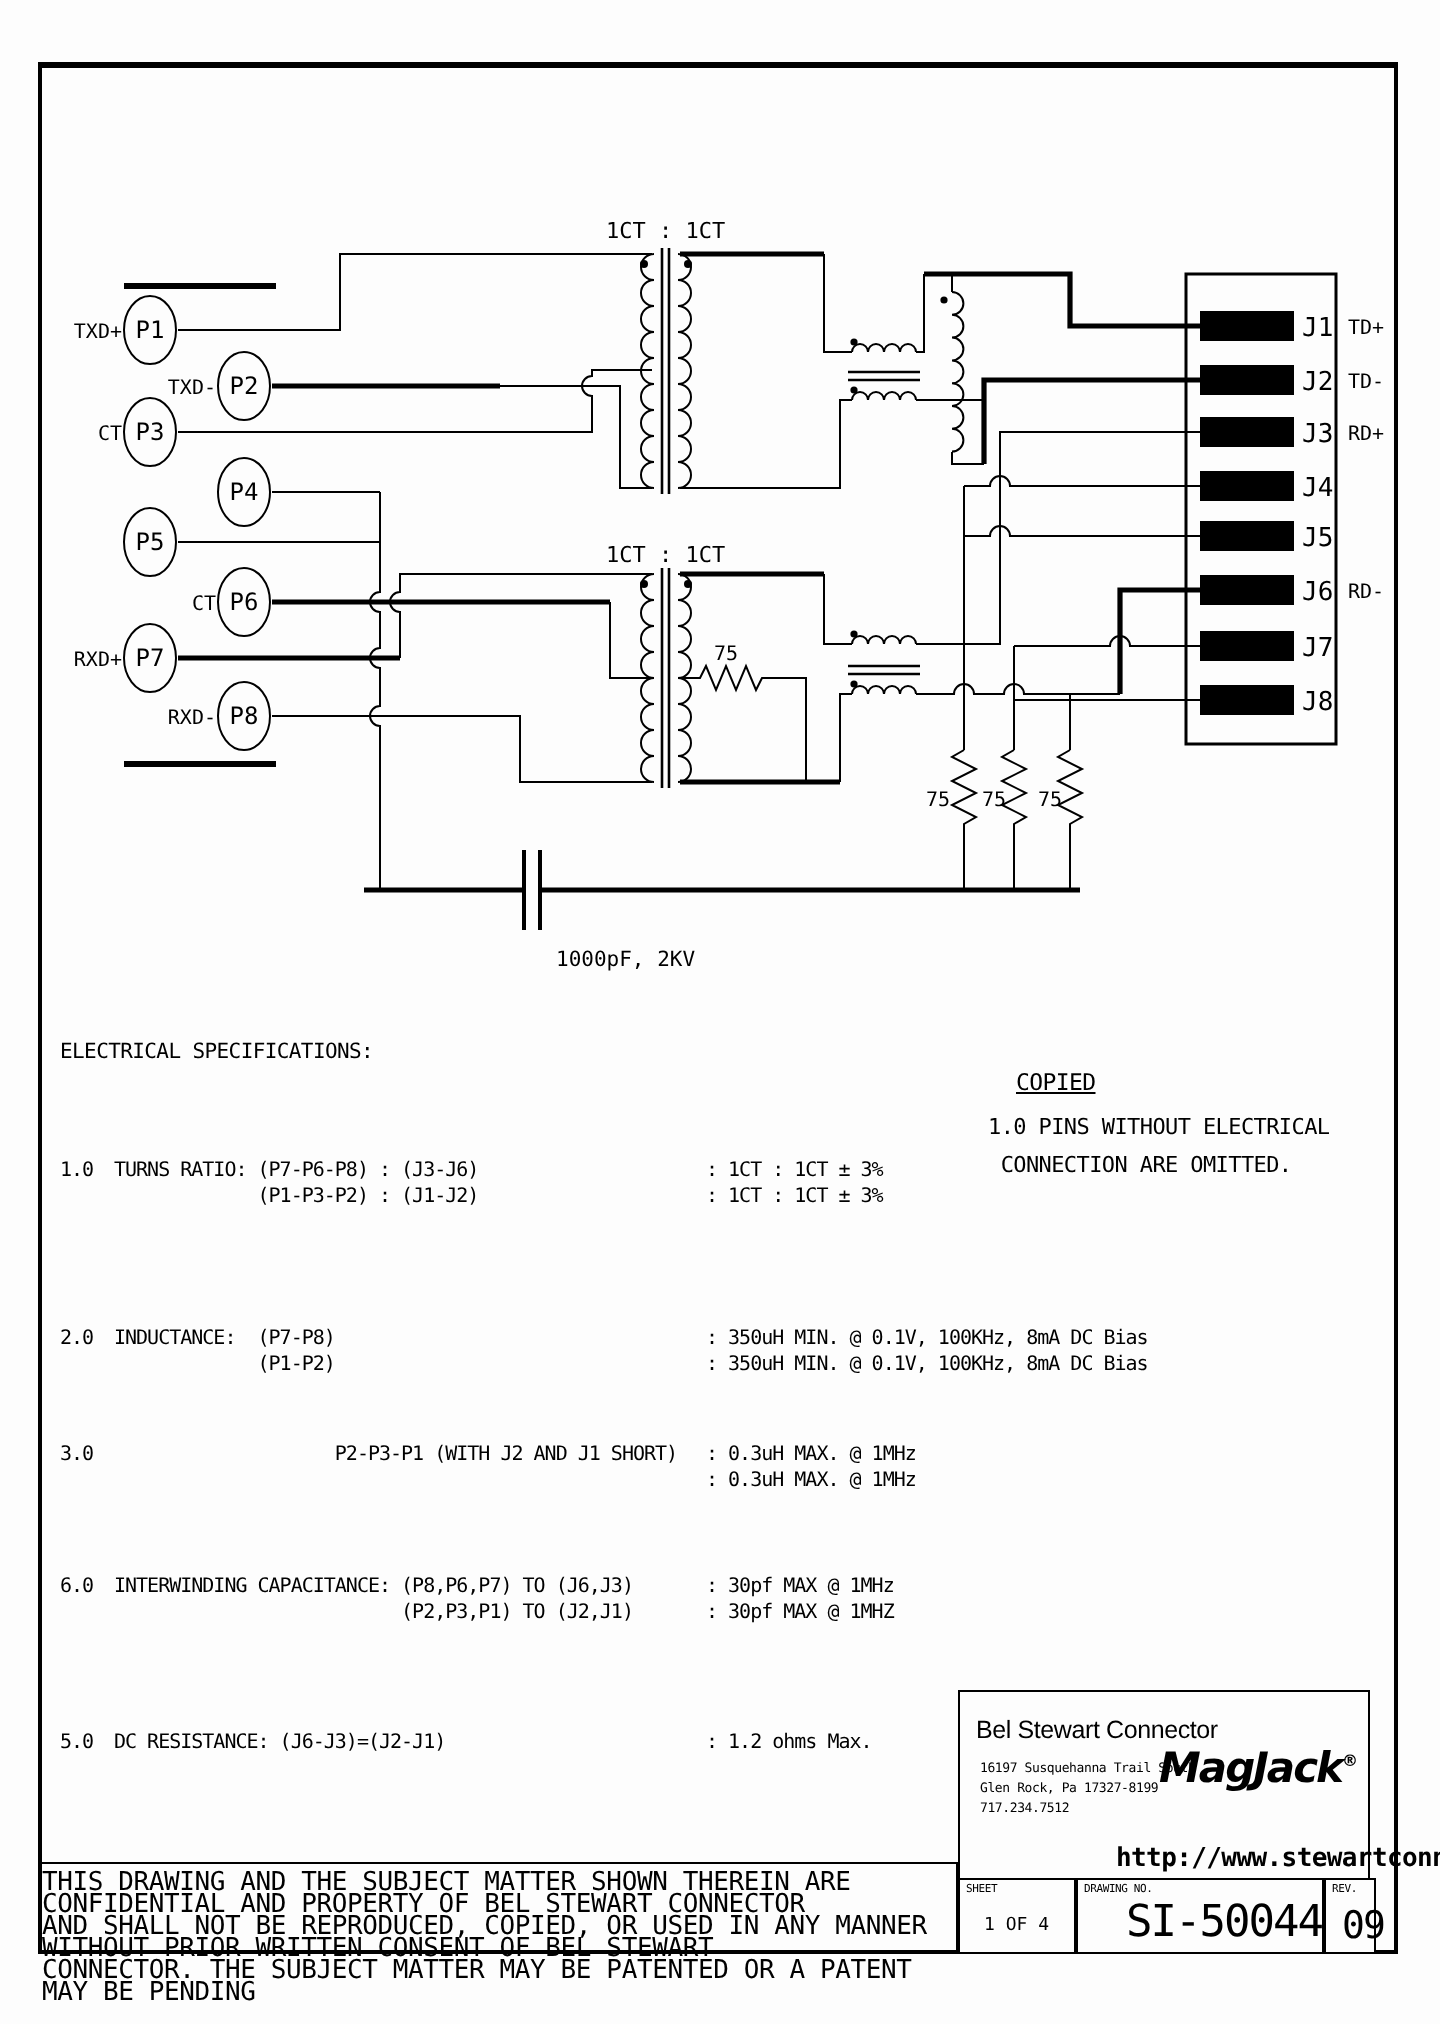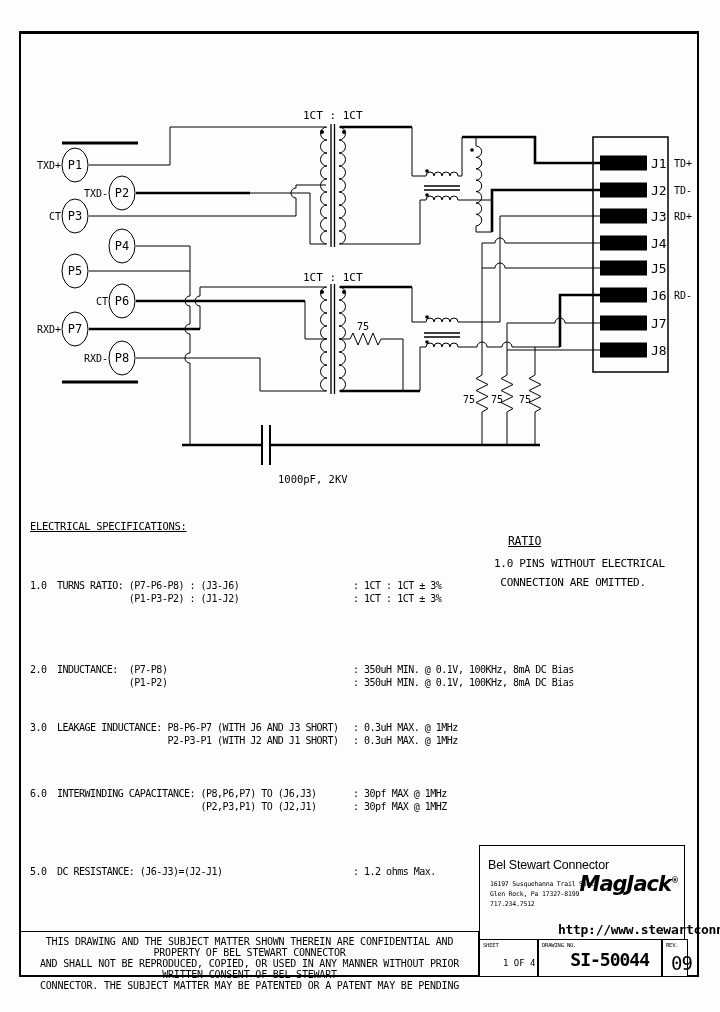--- a/index.html
+++ b/index.html
@@ -7,40 +7,40 @@
   .sheet{position:absolute;left:19px;top:31px;width:680px;height:946px;border:2px solid #000;border-top-width:3px;box-sizing:border-box;}
   svg{position:absolute;left:19px;top:32px;}
   svg text{font-family:"DejaVu Sans Mono",monospace;fill:#000;}
   path,line,rect.outline,ellipse{stroke:#000;fill:none;}
   .thin{stroke-width:1;}
   .bold{stroke-width:2.6;}
   .bar{stroke-width:3;}
   .core{stroke-width:1.3;}
   .dot{fill:#000;stroke:none;}
   .pad{fill:#000;stroke:none;}
-  .spec-title{position:absolute;left:30px;top:520px;font-size:10.5px;letter-spacing:-0.3px;text-decoration:underline;}
+  .spec-title{position:absolute;left:30px;top:520px;font-size:10.5px;letter-spacing:-0.3px;}
   .spec-item{position:absolute;left:30px;display:grid;grid-template-columns:27px 296px auto;font-size:10px;line-height:12.5px;letter-spacing:-0.5px;margin-top:28px;}
   .spec-item pre{margin:0;font:inherit;white-space:pre;}
   .notes{position:absolute;left:494px;top:534px;font-size:11px;letter-spacing:-0.3px;}
   .notes .nt{display:inline-block;margin-left:14px;text-decoration:underline;font-size:11.5px;}
   .notes pre{margin:6px 0 0 0;font:inherit;white-space:pre;line-height:19px;}
   .box{position:absolute;border:1px solid #000;box-sizing:border-box;background:#fdfdfd;}
   .company-box{left:479px;top:845px;width:206px;height:95px;}
   .company-name{position:absolute;left:8px;top:12px;font-family:"Liberation Sans",sans-serif;font-size:12.5px;letter-spacing:-0.2px;}
   .addr{position:absolute;left:10px;font-size:6.5px;letter-spacing:-0.2px;}
   .logo{position:absolute;right:6px;top:26px;font-family:"DejaVu Sans",sans-serif;font-weight:800;font-style:italic;font-size:21px;letter-spacing:-1px;}
   .logo sup{font-size:8px;}
   .url{position:absolute;left:78px;top:76px;font-size:13px;font-weight:bold;letter-spacing:-0.3px;}
-  .disclaimer-box{left:19px;top:931px;width:460px;height:46px;border-width:1px 1px 2px 2px;text-align:center;font-size:10px;letter-spacing:-0.2px;line-height:11px;padding-top:4px;}
+  .disclaimer-box{left:19px;top:931px;width:460px;height:46px;border-width:1px 1px 2px 2px;text-align:left;font-size:13px;letter-spacing:-0.2px;line-height:11px;padding-top:4px;}
   .sheet-box{left:479px;top:939px;width:59px;height:38px;}
   .drawing-box{left:538px;top:939px;width:124px;height:38px;}
   .rev-box{left:662px;top:939px;width:26px;height:38px;}
   .blk-label{position:absolute;left:3px;top:2px;font-size:5.5px;letter-spacing:-0.2px;}
-  .sheet-val{position:absolute;left:12px;top:18px;font-size:9px;margin-left:11px;}
-  .drawing-val{position:absolute;right:12px;top:9px;font-size:18px;letter-spacing:-1px;font-weight:bold;}
+  .sheet-val{position:absolute;left:12px;top:18px;font-size:9px;}
+  .drawing-val{position:absolute;right:0;top:9px;font-size:22px;letter-spacing:-1px;}
   .rev-val{position:absolute;left:8px;top:12px;font-size:19px;letter-spacing:-1px;}
 </style>
 </head>
 <body>
 
 <div class="sheet"></div>
 
 <svg width="682" height="500" viewBox="19 32 682 500">
 
   <path class="bar" d="M62 143 H138"></path>
@@ -226,21 +226,20 @@
     </div>
   <div>
       <pre>: 350uH MIN. @ 0.1V, 100KHz, 8mA DC Bias</pre>
       <pre>: 350uH MIN. @ 0.1V, 100KHz, 8mA DC Bias</pre>
     </div>
 </div>
 
 <div class="spec-item" style="top:694px">
   <pre>3.0</pre>
   <div>
-      <pre>LEAKAGE INDUCTANCE: P8-P6-P7 (WITH J6 AND J3 SHORT)</pre>
       <pre>                    P2-P3-P1 (WITH J2 AND J1 SHORT)</pre>
     </div>
   <div>
       <pre>: 0.3uH MAX. @ 1MHz</pre>
       <pre>: 0.3uH MAX. @ 1MHz</pre>
     </div>
 </div>
 
 <div class="spec-item" style="top:760px">
   <pre>6.0</pre>
@@ -260,21 +259,21 @@
       <pre>DC RESISTANCE: (J6-J3)=(J2-J1)</pre>
       <pre></pre>
     </div>
   <div>
       <pre>: 1.2 ohms Max.</pre>
       <pre></pre>
     </div>
 </div>
 
 <div class="notes">
-  <span class="nt">RATIO</span>
+  <span class="nt">COPIED</span>
   <pre><span>1.0 PINS WITHOUT ELECTRICAL</span>
 <span> CONNECTION ARE OMITTED.</span></pre>
 </div>
 
 <div class="box company-box">
   <div class="company-name">Bel Stewart Connector</div>
   <div class="addr" style="top:34px">16197 Susquehanna Trail South</div>
   <div class="addr" style="top:44px">Glen Rock, Pa  17327-8199</div>
   <div class="addr" style="top:54px">717.234.7512</div>
   <div class="logo"><span>MagJack</span><sup>®</sup></div>

